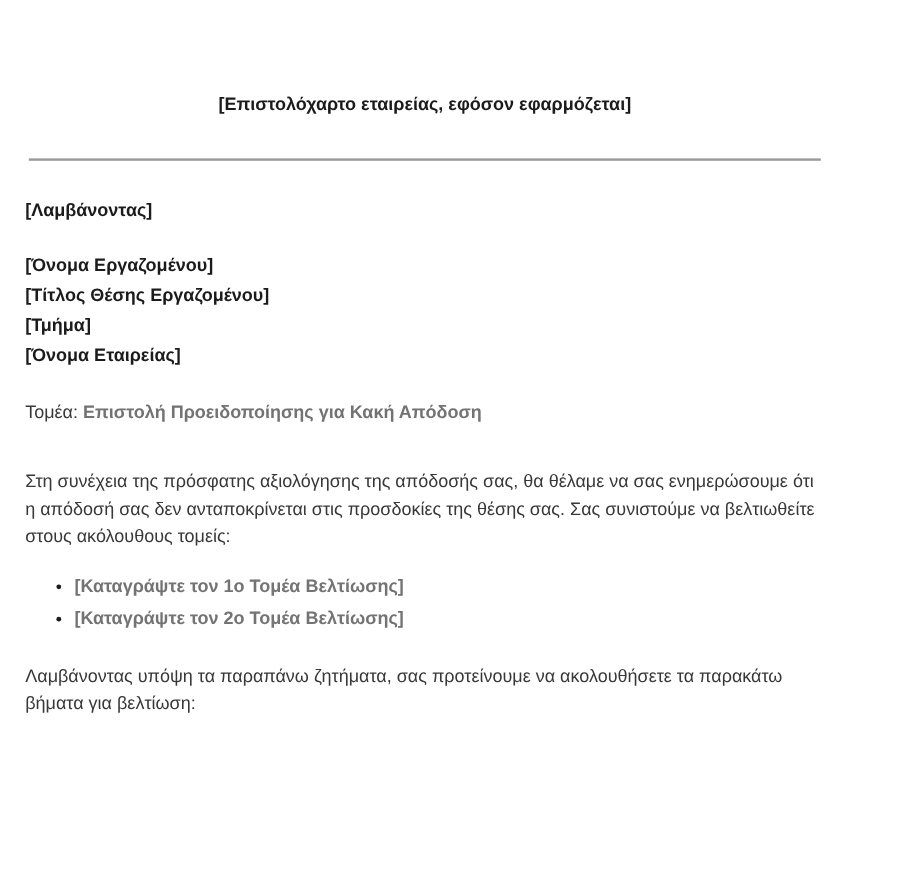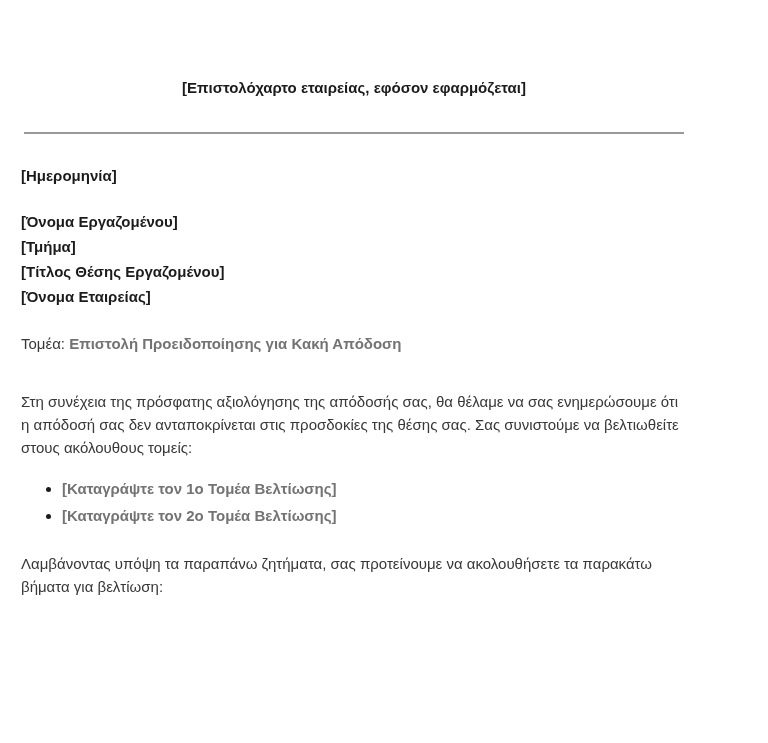--- a/index.html
+++ b/index.html
@@ -63,26 +63,26 @@
 </style>
 </head>
 <body>
 
 <div class="page">
 
   <div class="letterhead">[Επιστολόχαρτο εταιρείας, εφόσον εφαρμόζεται]</div>
 
   <hr class="rule">
 
-  <div class="date">[Ημερομηνία]</div>
+  <div class="date">[Λαμβάνοντας]</div>
 
   <div class="recipient">
     <div>[Όνομα Εργαζομένου]</div>
+    <div>[Τίτλος Θέσης Εργαζομένου]</div>
     <div>[Τμήμα]</div>
-    <div>[Τίτλος Θέσης Εργαζομένου]</div>
     <div>[Όνομα Εταιρείας]</div>
   </div>
 
   <div class="subject">
     <span>Τομέα: </span><strong>Επιστολή Προειδοποίησης για Κακή Απόδοση</strong>
   </div>
 
 
   <p class="para-intro">Στη συνέχεια της πρόσφατης αξιολόγησης της απόδοσής σας, θα θέλαμε να σας ενημερώσουμε ότι η απόδοσή σας δεν ανταποκρίνεται στις προσδοκίες της θέσης σας. Σας συνιστούμε να βελτιωθείτε στους ακόλουθους τομείς:</p>
 

